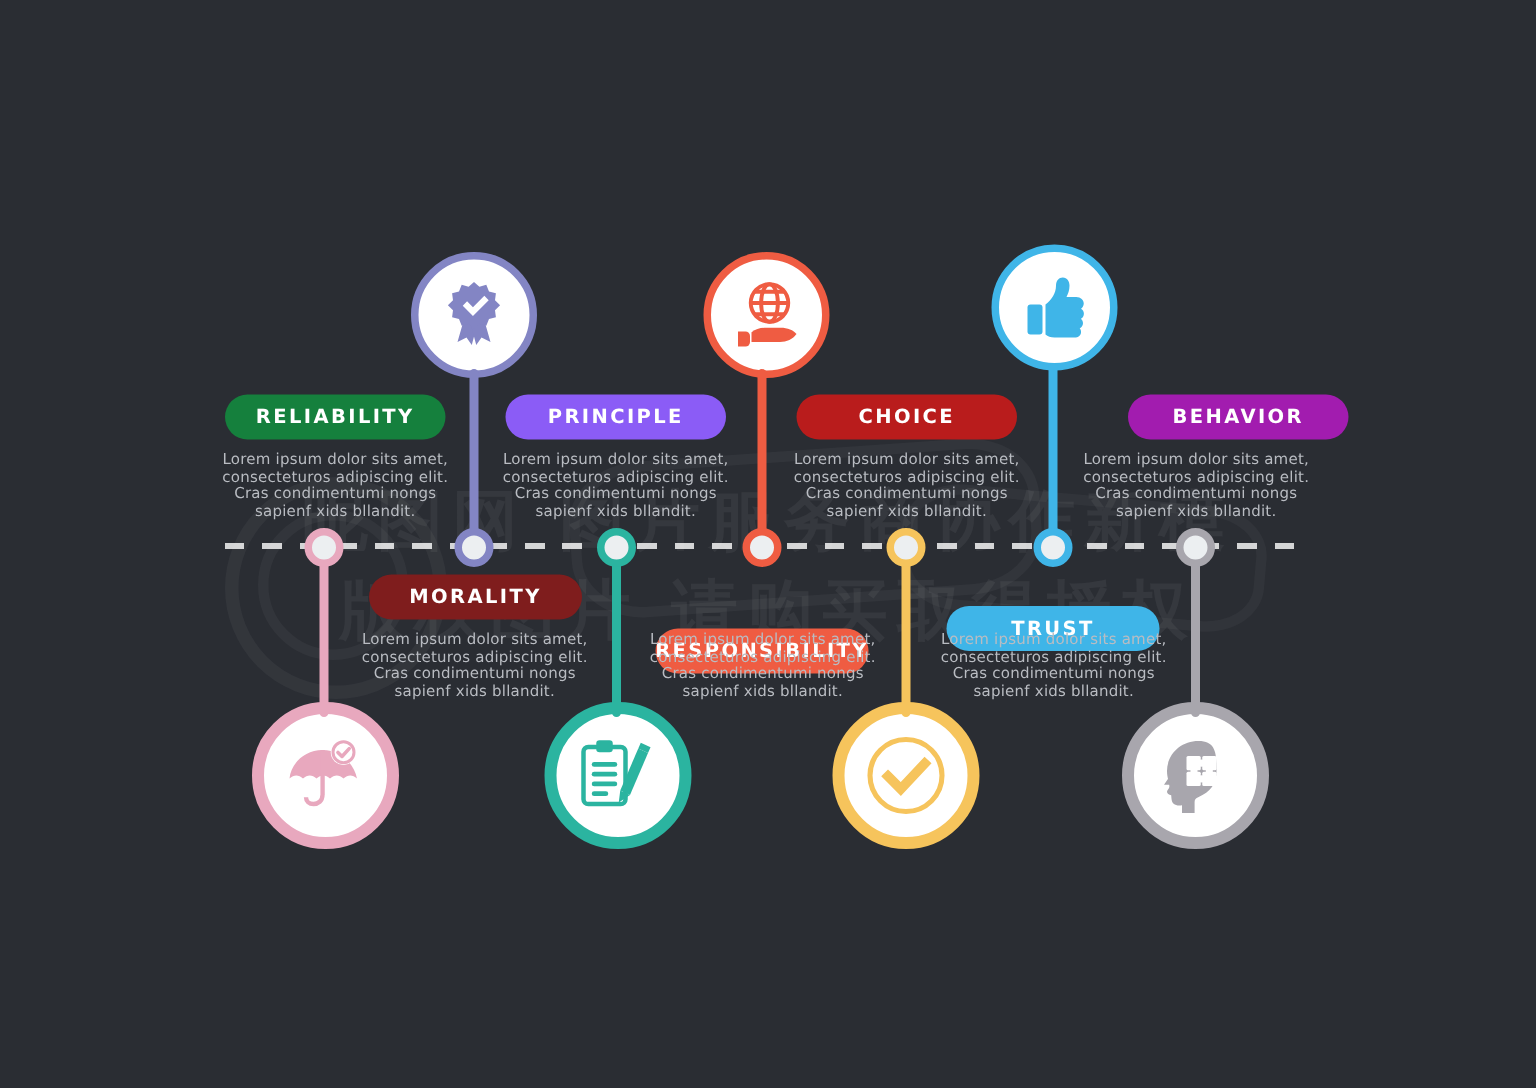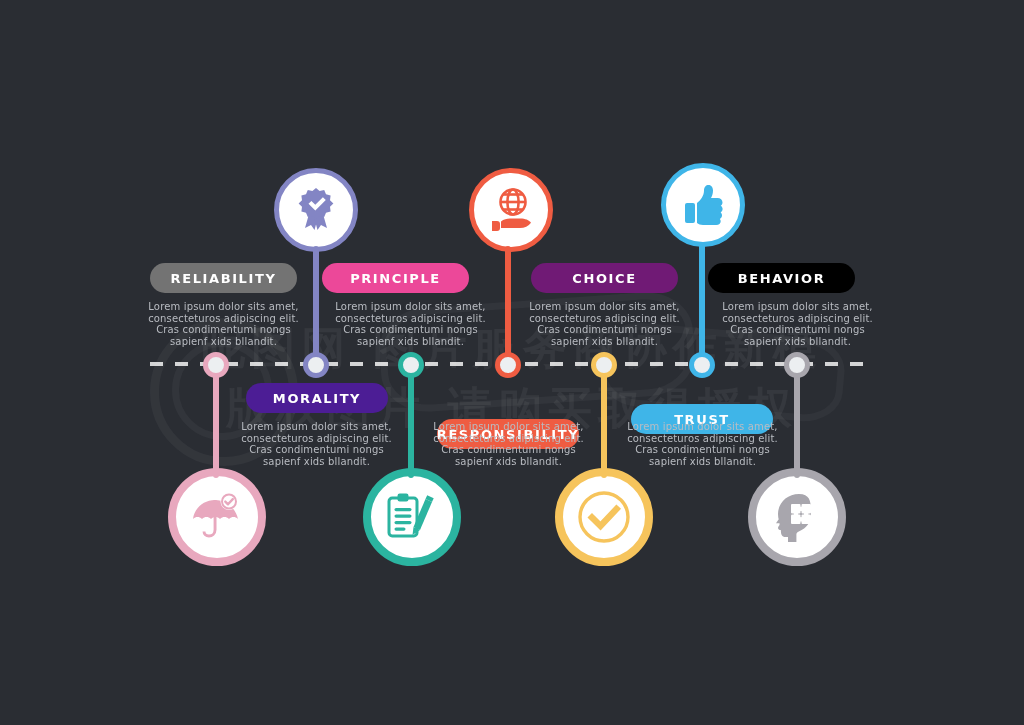--- a/index.html
+++ b/index.html
@@ -205,34 +205,34 @@
 
   <div class="conn" style="left:601px;top:362px;height:116px;background:#f6c45c;"></div>
   <div class="node" style="left:591px;top:352px;border-color:#f6c45c;"></div>
 
   <div class="conn" style="left:699px;top:242px;height:126px;background:#3fb5e8;"></div>
   <div class="node" style="left:689px;top:352px;border-color:#3fb5e8;"></div>
 
   <div class="conn" style="left:794px;top:362px;height:116px;background:#a8a6ad;"></div>
   <div class="node" style="left:784px;top:352px;border-color:#a8a6ad;"></div>
 
-  <div class="pill" style="left:150px;top:263px;width:147px;background:#737373;">
+  <div class="pill" style="left:150px;top:263px;width:147px;background:#15803d;">
     <span>RELIABILITY</span>
   </div>
-  <div class="pill" style="left:322px;top:263px;width:147px;background:#ec4899;">
+  <div class="pill" style="left:337px;top:263px;width:147px;background:#8b5cf6;">
     <span>PRINCIPLE</span>
   </div>
-  <div class="pill" style="left:531px;top:263px;width:147px;background:#701a75;">
+  <div class="pill" style="left:531px;top:263px;width:147px;background:#b91c1c;">
     <span>CHOICE</span>
   </div>
-  <div class="pill" style="left:708px;top:263px;width:147px;background:#000000;">
+  <div class="pill" style="left:752px;top:263px;width:147px;background:#a21caf;">
     <span>BEHAVIOR</span>
   </div>
 
-  <div class="pill" style="left:246px;top:383px;width:142px;background:#4c1d95;">
+  <div class="pill" style="left:246px;top:383px;width:142px;background:#7f1d1d;">
     <span>MORALITY</span>
   </div>
   <div class="pill" style="left:437px;top:383px;width:142px;background:#ef5c42;margin-top:36px;">
     <span>RESPONSIBILITY</span>
   </div>
   <div class="pill" style="left:631px;top:404px;width:142px;background:#3fb5e8;">
     <span>TRUST</span>
   </div>
 
   <div class="desc" style="left:145px;top:301px;width:157px;">Lorem ipsum dolor sits amet, consecteturos adipiscing elit. Cras condimentumi nongs sapienf xids bllandit.</div>

